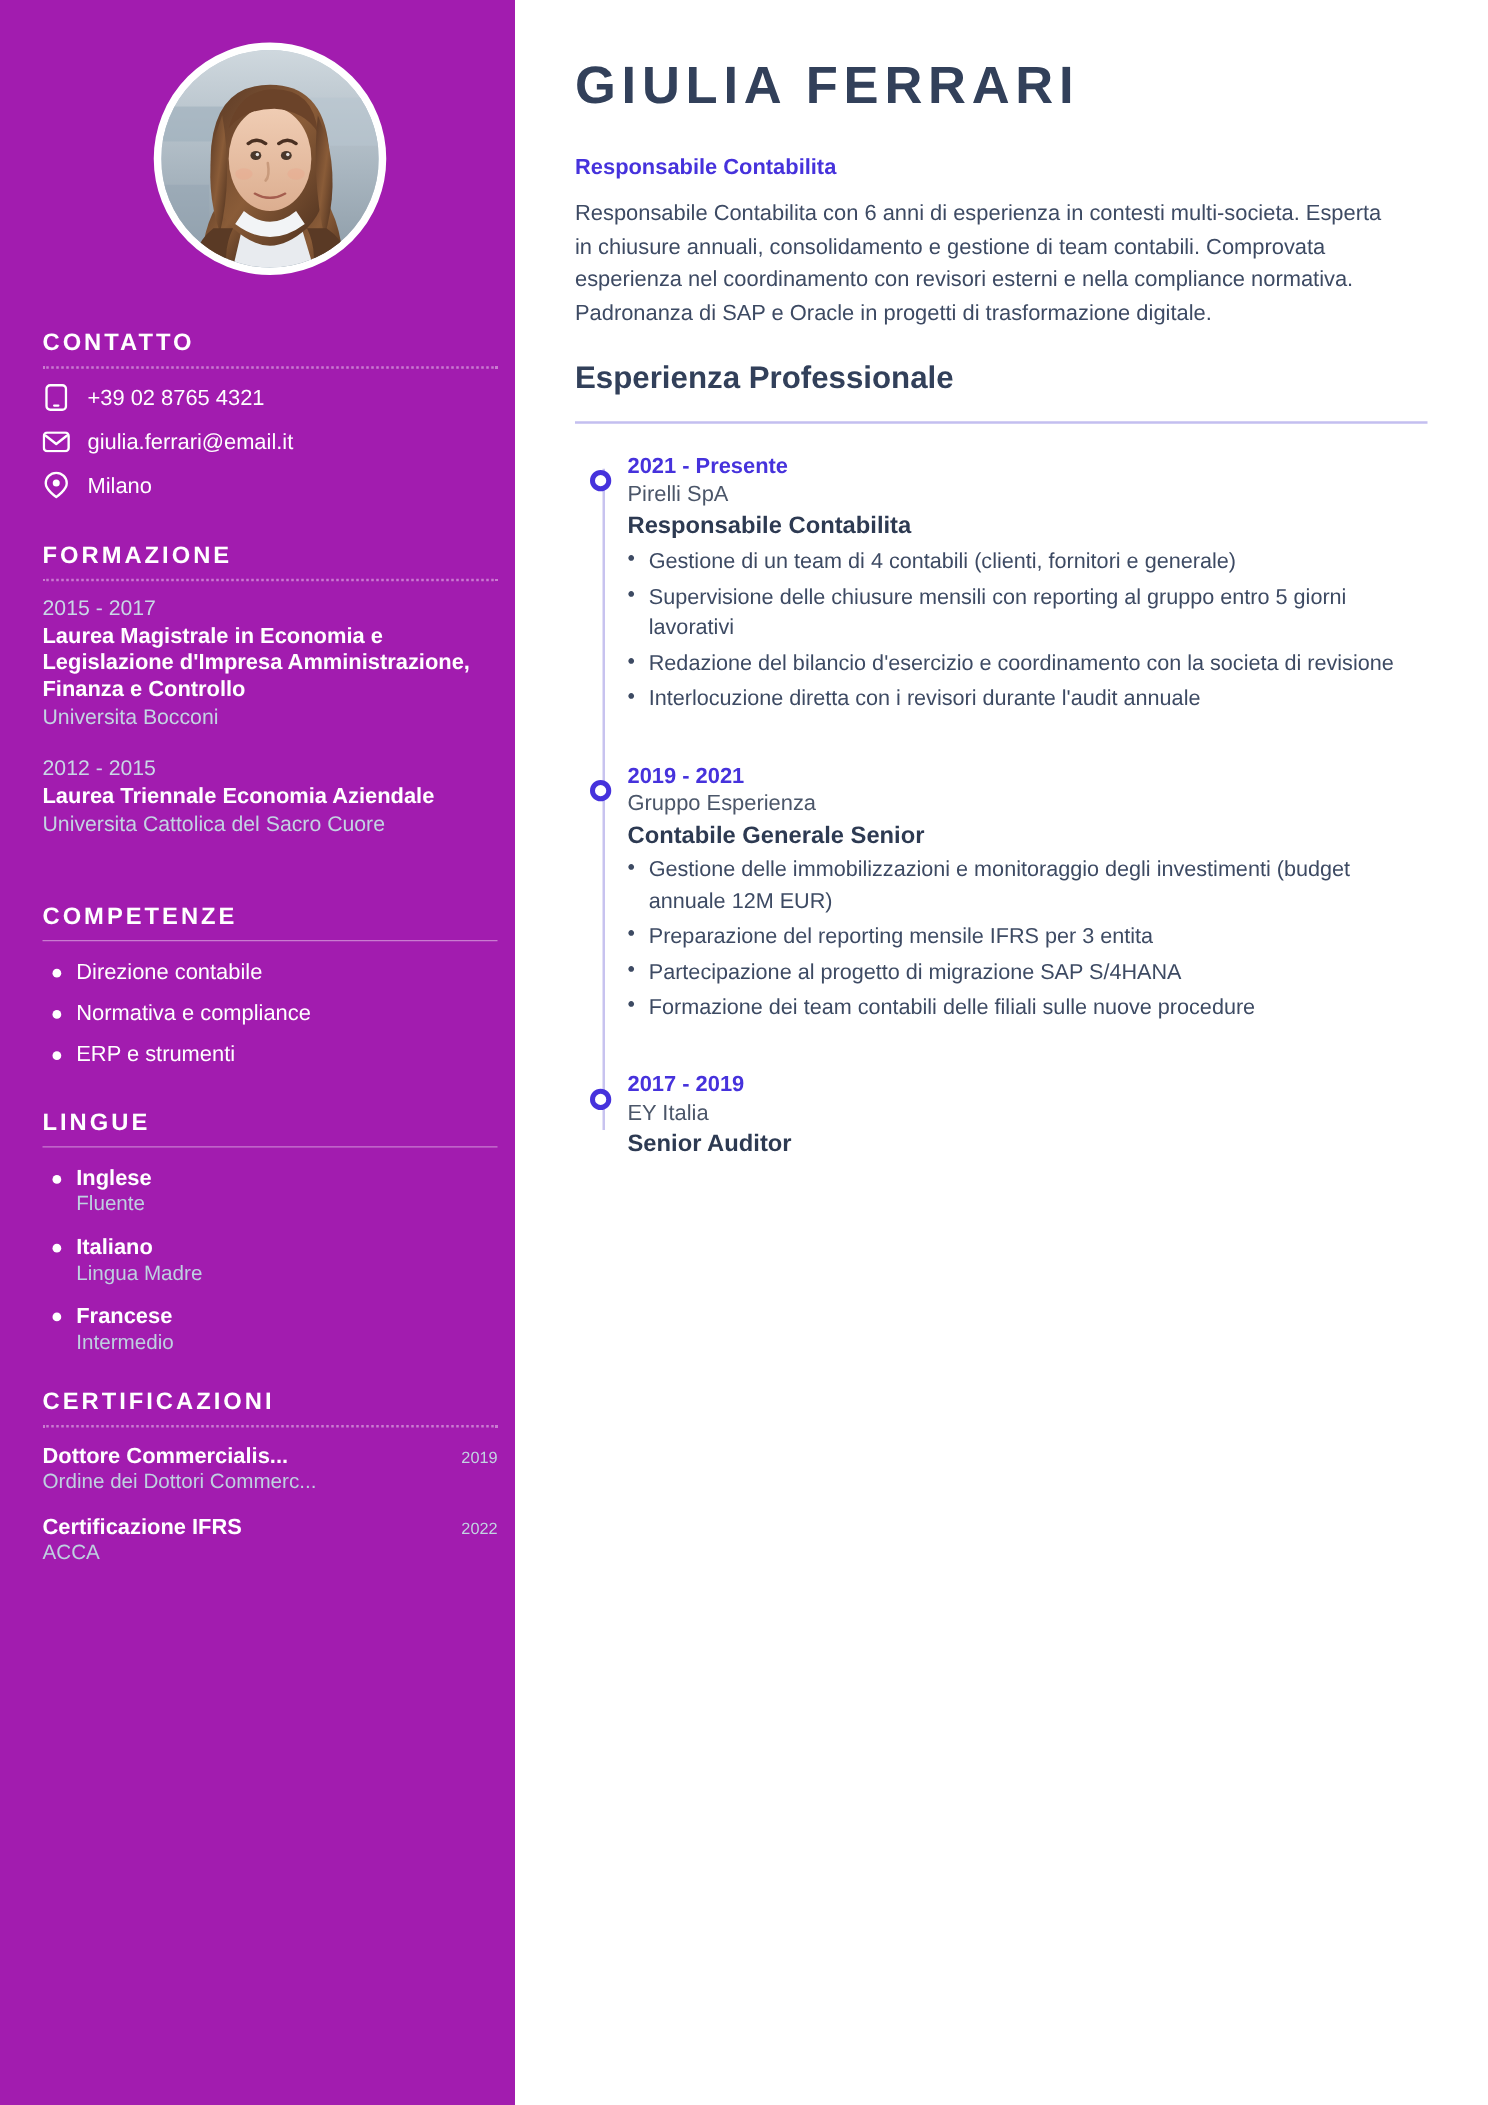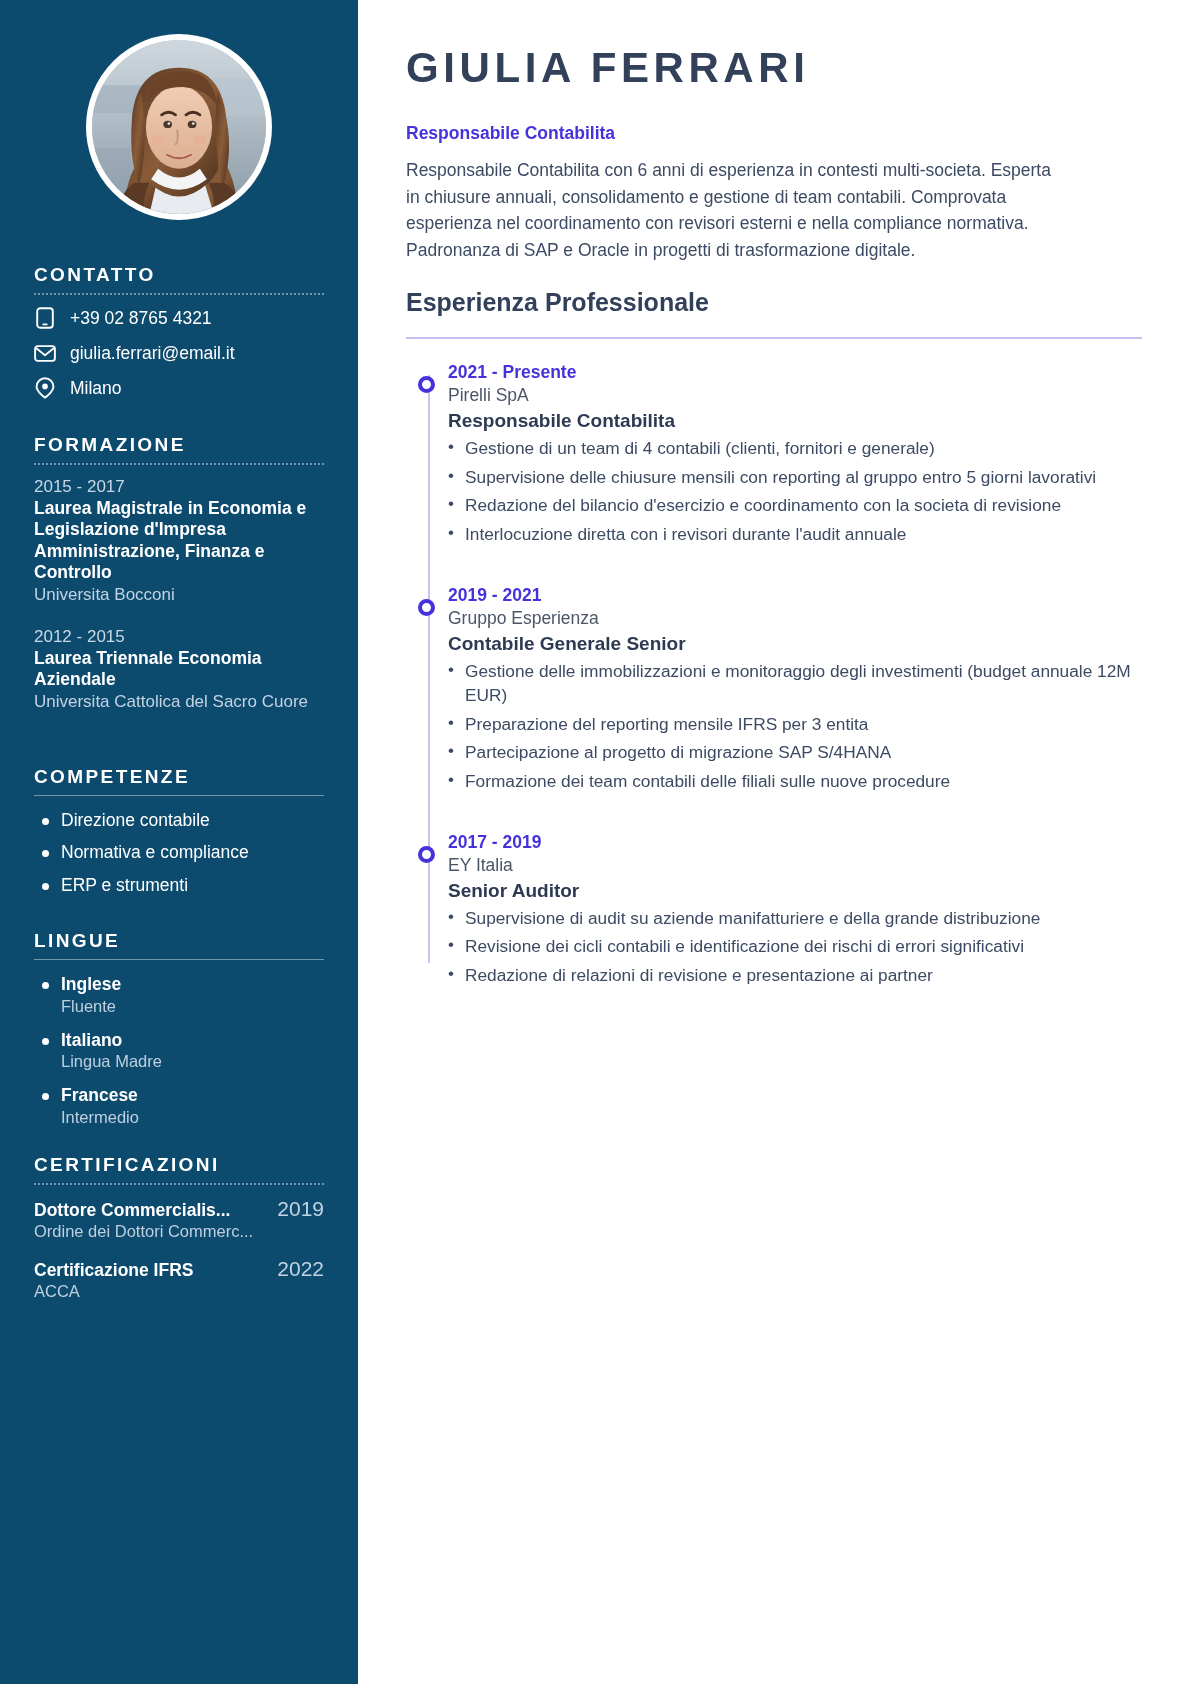--- a/index.html
+++ b/index.html
@@ -6,23 +6,23 @@
   html,body { width:1190px; height:1684px; }
   body {
     font-family:"Liberation Sans", sans-serif;
     background:#ffffff;
     -webkit-font-smoothing:antialiased;
   }
   .page { width:1190px; height:1684px; display:flex; background:#ffffff; position:relative; }
 
   
   .sidebar {
-    width:358px;
-    background:#0c4a6e;
-    padding:34px 34px 40px 34px;
+    width:412px;
+    background:#a21caf;
+    padding:34px 14px 40px 34px;
     color:#ffffff;
     flex-shrink:0;
   }
   .avatar-wrap { display:flex; justify-content:center; margin-bottom:44px; }
   .avatar {
     width:186px; height:186px; border-radius:50%;
     border:6px solid #ffffff;
     overflow:hidden; position:relative;
     background:#b9c6d2;
   }
@@ -72,21 +72,21 @@
     content:""; position:absolute; left:8px; top:8px;
     width:7px; height:7px; border-radius:50%; background:#ffffff;
   }
   .lang-name { font-size:17.5px; font-weight:bold; color:#ffffff; line-height:1.25; }
   .lang-level { font-size:16.5px; color:#bed0e0; line-height:1.3; }
 
   
   .cert-item { margin-bottom:16px; }
   .cert-top { display:flex; justify-content:space-between; align-items:baseline; gap:10px; }
   .cert-name { font-size:17.5px; font-weight:bold; color:#ffffff; white-space:nowrap; }
-  .cert-year { font-size:21px; color:#c3d3e2; white-space:nowrap; }
+  .cert-year { font-size:13px; color:#c3d3e2; white-space:nowrap; }
   .cert-issuer { font-size:16.5px; color:#bed0e0; margin-top:1px; }
 
   .gap-lg { height:32px; }
   .gap-md { height:22px; }
   .gap-sm { height:14px; }
 
   
   .main { flex:1; padding:46px 48px 40px 48px; }
   .name {
     font-size:42px; font-weight:bold; letter-spacing:4.6px;
@@ -336,23 +336,18 @@
           <li>Partecipazione al progetto di migrazione SAP S/4HANA</li>
           <li>Formazione dei team contabili delle filiali sulle nuove procedure</li>
         </ul>
       </article>
 
       <article class="exp">
         <span class="exp-dot"></span>
         <div class="exp-dates">2017 - 2019</div>
         <div class="exp-company">EY Italia</div>
         <div class="exp-role">Senior Auditor</div>
-        <ul class="exp-bullets">
-          <li>Supervisione di audit su aziende manifatturiere e della grande distribuzione</li>
-          <li>Revisione dei cicli contabili e identificazione dei rischi di errori significativi</li>
-          <li>Redazione di relazioni di revisione e presentazione ai partner</li>
-        </ul>
       </article>
 
     </div>
   </main>
 
 </div>
 
 </body></html>

